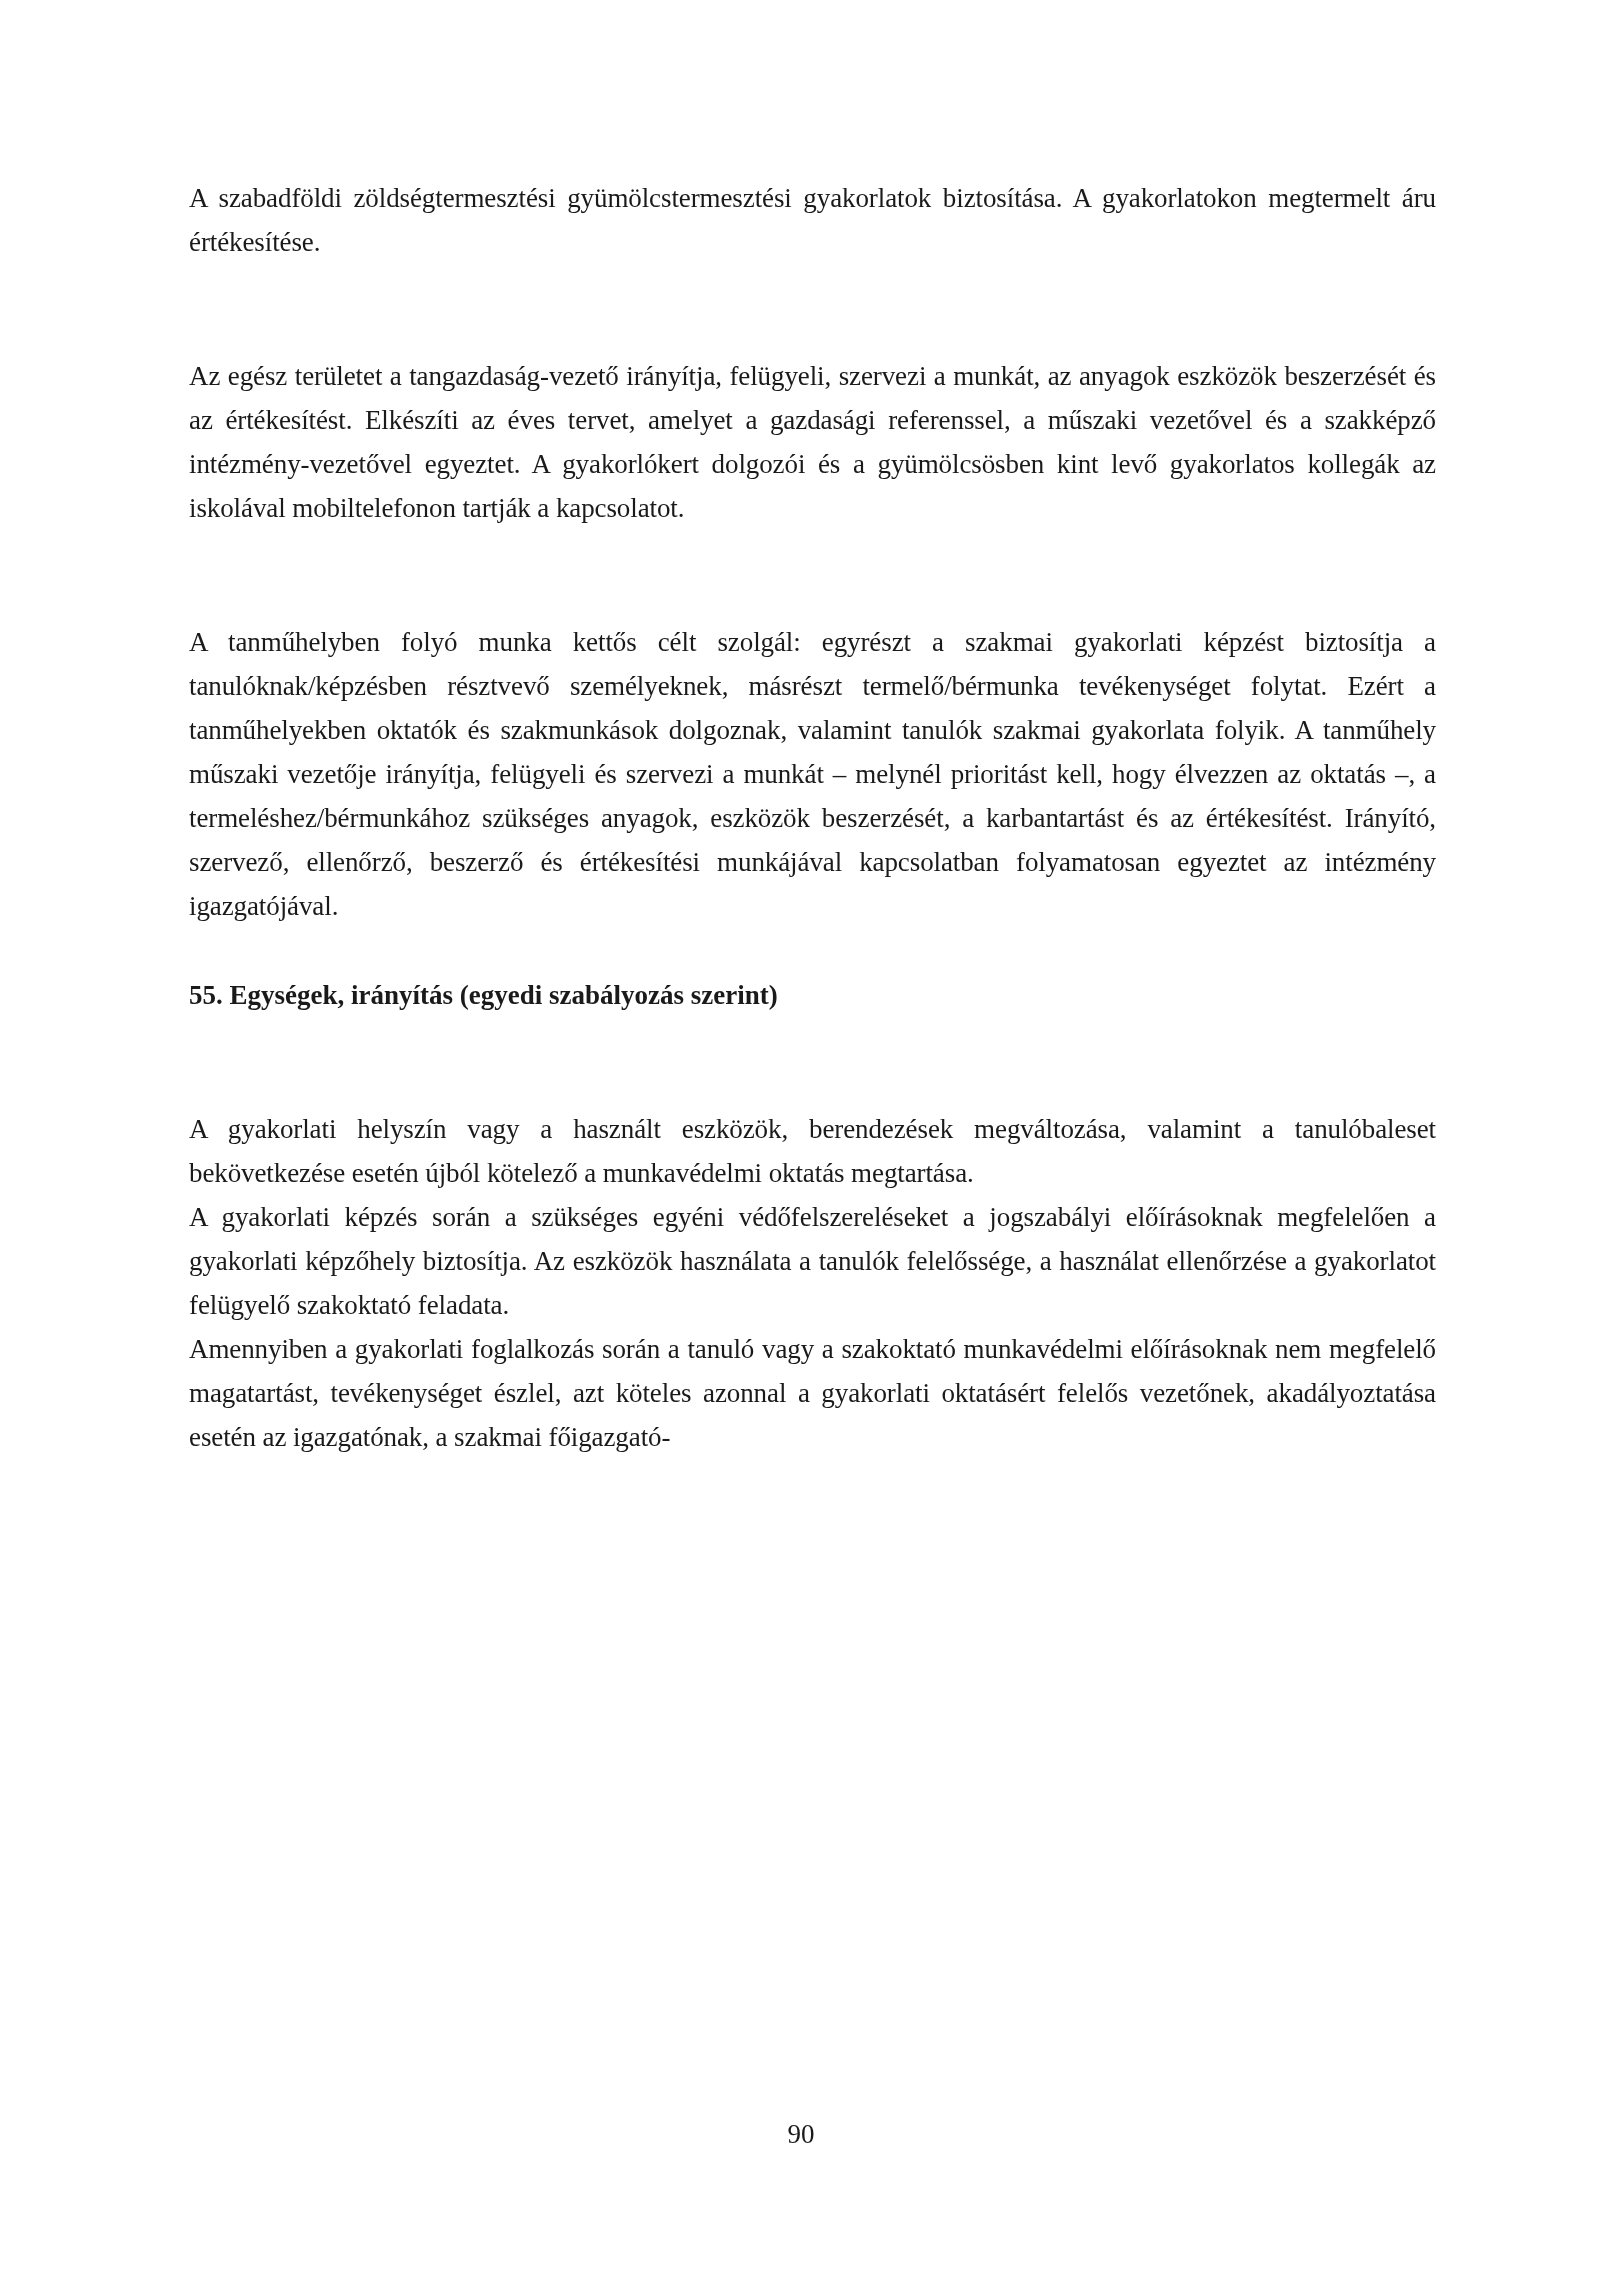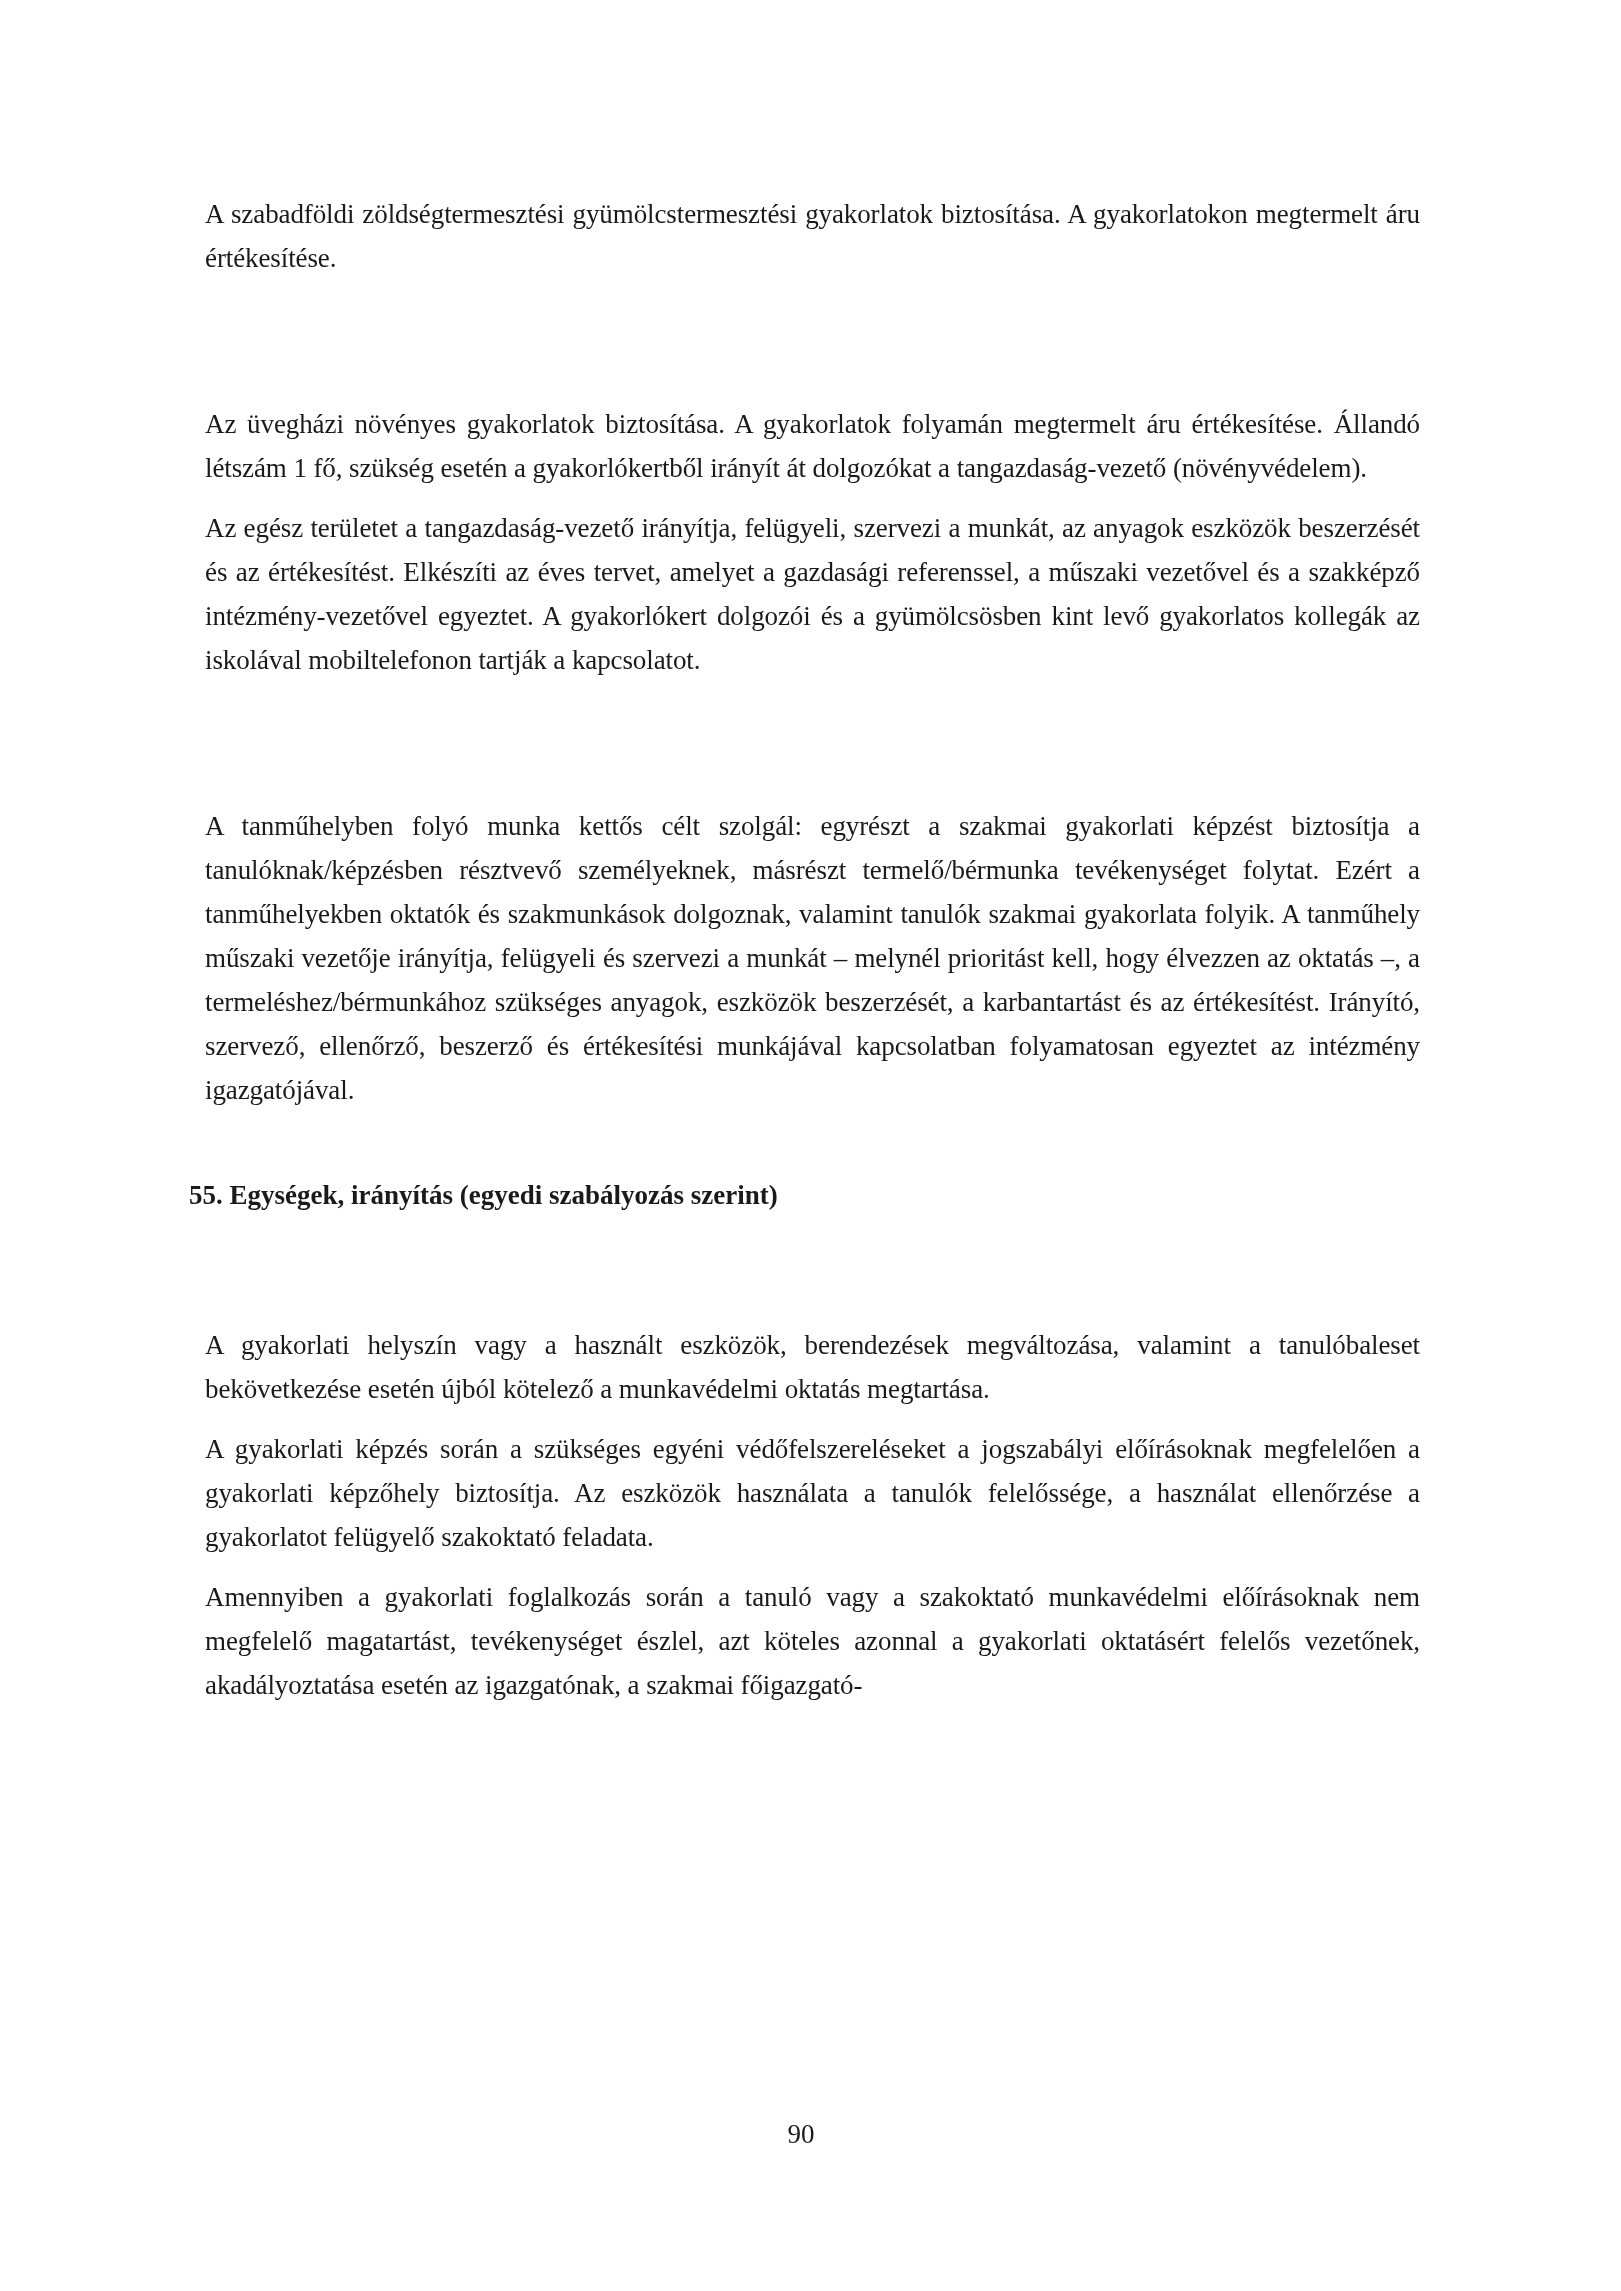--- a/index.html
+++ b/index.html
@@ -15,21 +15,21 @@
       font-family: "Liberation Serif", "DejaVu Serif", serif;
       color: #1a1a1a;
     }
     .page {
       position: absolute;
       left: 189px;
       top: 176px;
       width: 1247px;
     }
     p {
-      margin: 16px;
+      margin: 0;
       font-size: 27px;
       line-height: 44px;
       text-align: justify;
       text-align-last: left;
       letter-spacing: -0.1px;
     }
     h2 {
       margin: 0;
       font-size: 27px;
       line-height: 44px;
@@ -49,21 +49,20 @@
 </head>
 <body>
 
 <div class="page">
 
   <p>A szabadföldi zöldségtermesztési gyümölcstermesztési gyakorlatok biztosítása. A gyakorlatokon megtermelt áru értékesítése.</p>
 
   <div class="gap-m"></div>
 
   <div class="gap-m"></div>
-  <p>Az üvegházi növényes gyakorlatok biztosítása. A gyakorlatok folyamán megtermelt áru értékesítése. Állandó létszám 1 fő, szükség esetén a gyakorlókertből irányít át dolgozókat a tangazdaság-vezető (növényvédelem).</p>
   <p>Az egész területet a tangazdaság-vezető irányítja, felügyeli, szervezi a munkát, az anyagok eszközök beszerzését és az értékesítést. Elkészíti az éves tervet, amelyet a gazdasági referenssel, a műszaki vezetővel és a szakképző intézmény-vezetővel egyeztet. A gyakorlókert dolgozói és a gyümölcsösben kint levő gyakorlatos kollegák az iskolával mobiltelefonon tartják a kapcsolatot.</p>
 
   <div class="gap-m"></div>
 
   <div class="gap-m"></div>
   <p>A tanműhelyben folyó munka kettős célt szolgál: egyrészt a szakmai gyakorlati képzést biztosítja a tanulóknak/képzésben résztvevő személyeknek, másrészt termelő/bérmunka tevékenységet folytat. Ezért a tanműhelyekben oktatók és szakmunkások dolgoznak, valamint tanulók szakmai gyakorlata folyik. A tanműhely műszaki vezetője irányítja, felügyeli és szervezi a munkát – melynél prioritást kell, hogy élvezzen az oktatás –, a termeléshez/bérmunkához szükséges anyagok, eszközök beszerzését, a karbantartást és az értékesítést. Irányító, szervező, ellenőrző, beszerző és értékesítési munkájával kapcsolatban folyamatosan egyeztet az intézmény igazgatójával.</p>
 
   <div class="gap-m"></div>
 
   <h2>55. Egységek, irányítás (egyedi szabályozás szerint)</h2>

